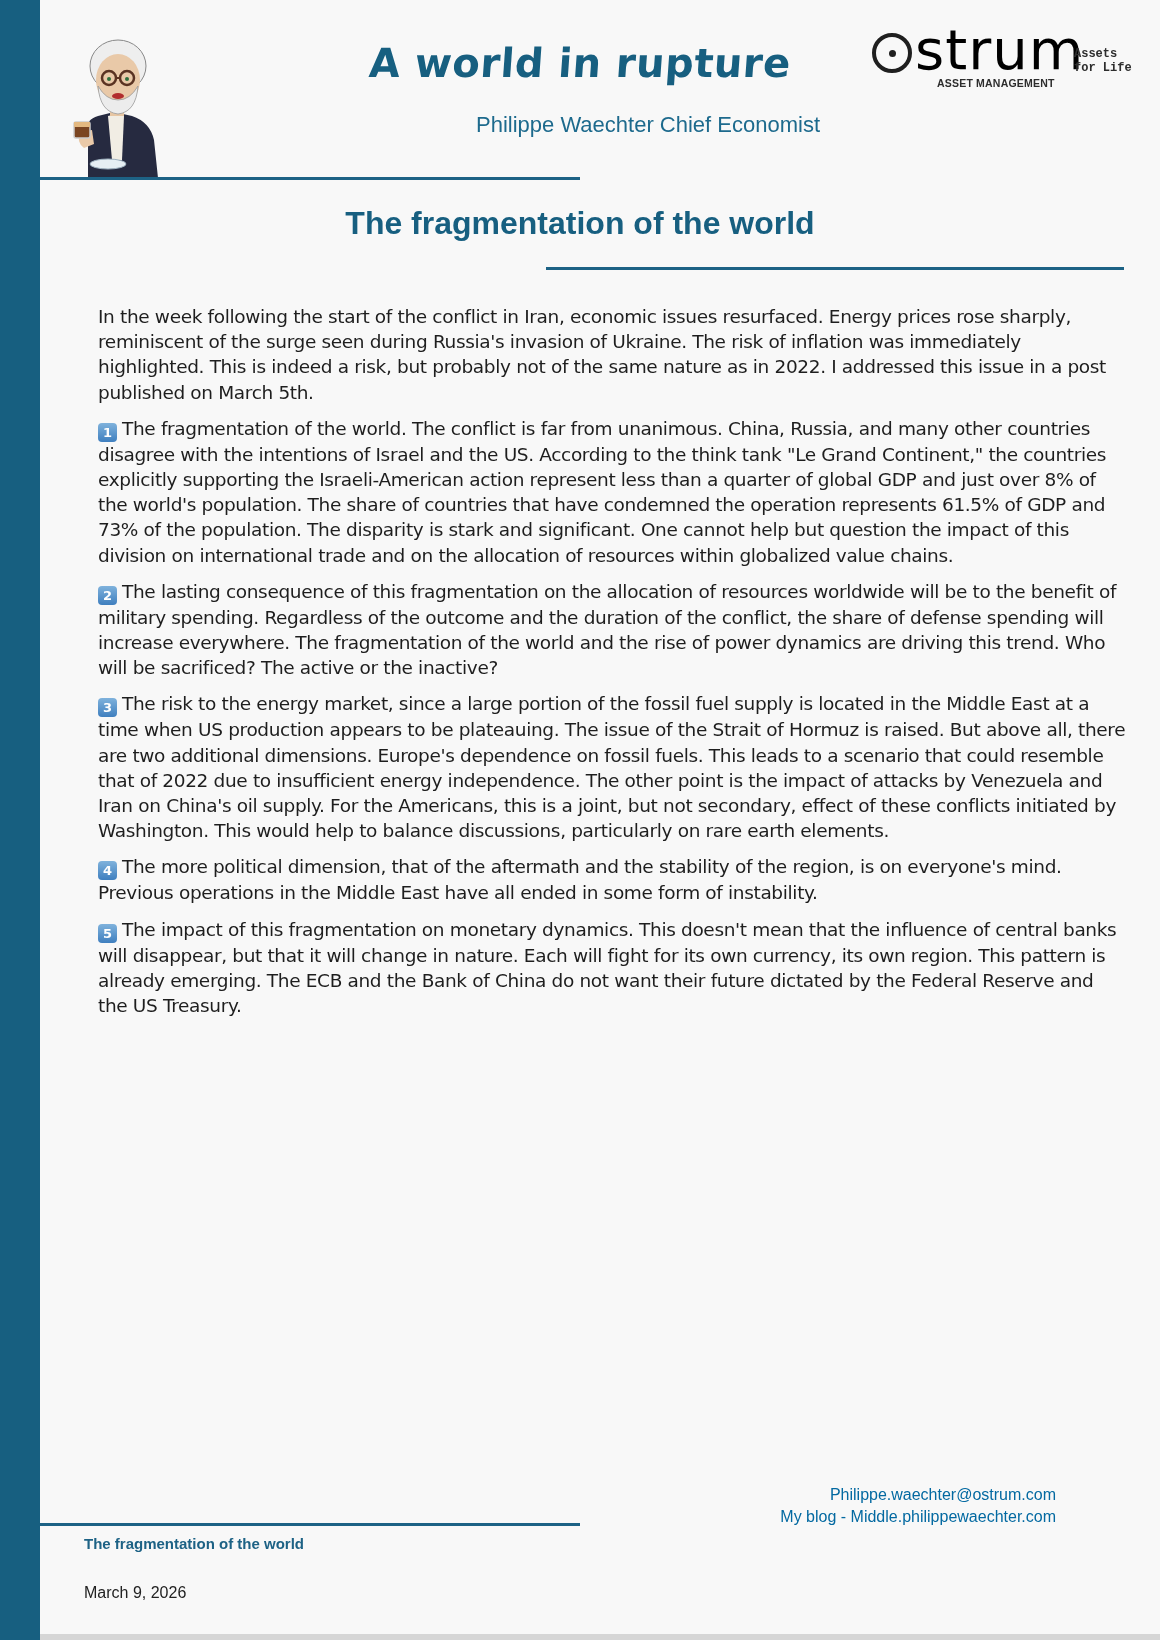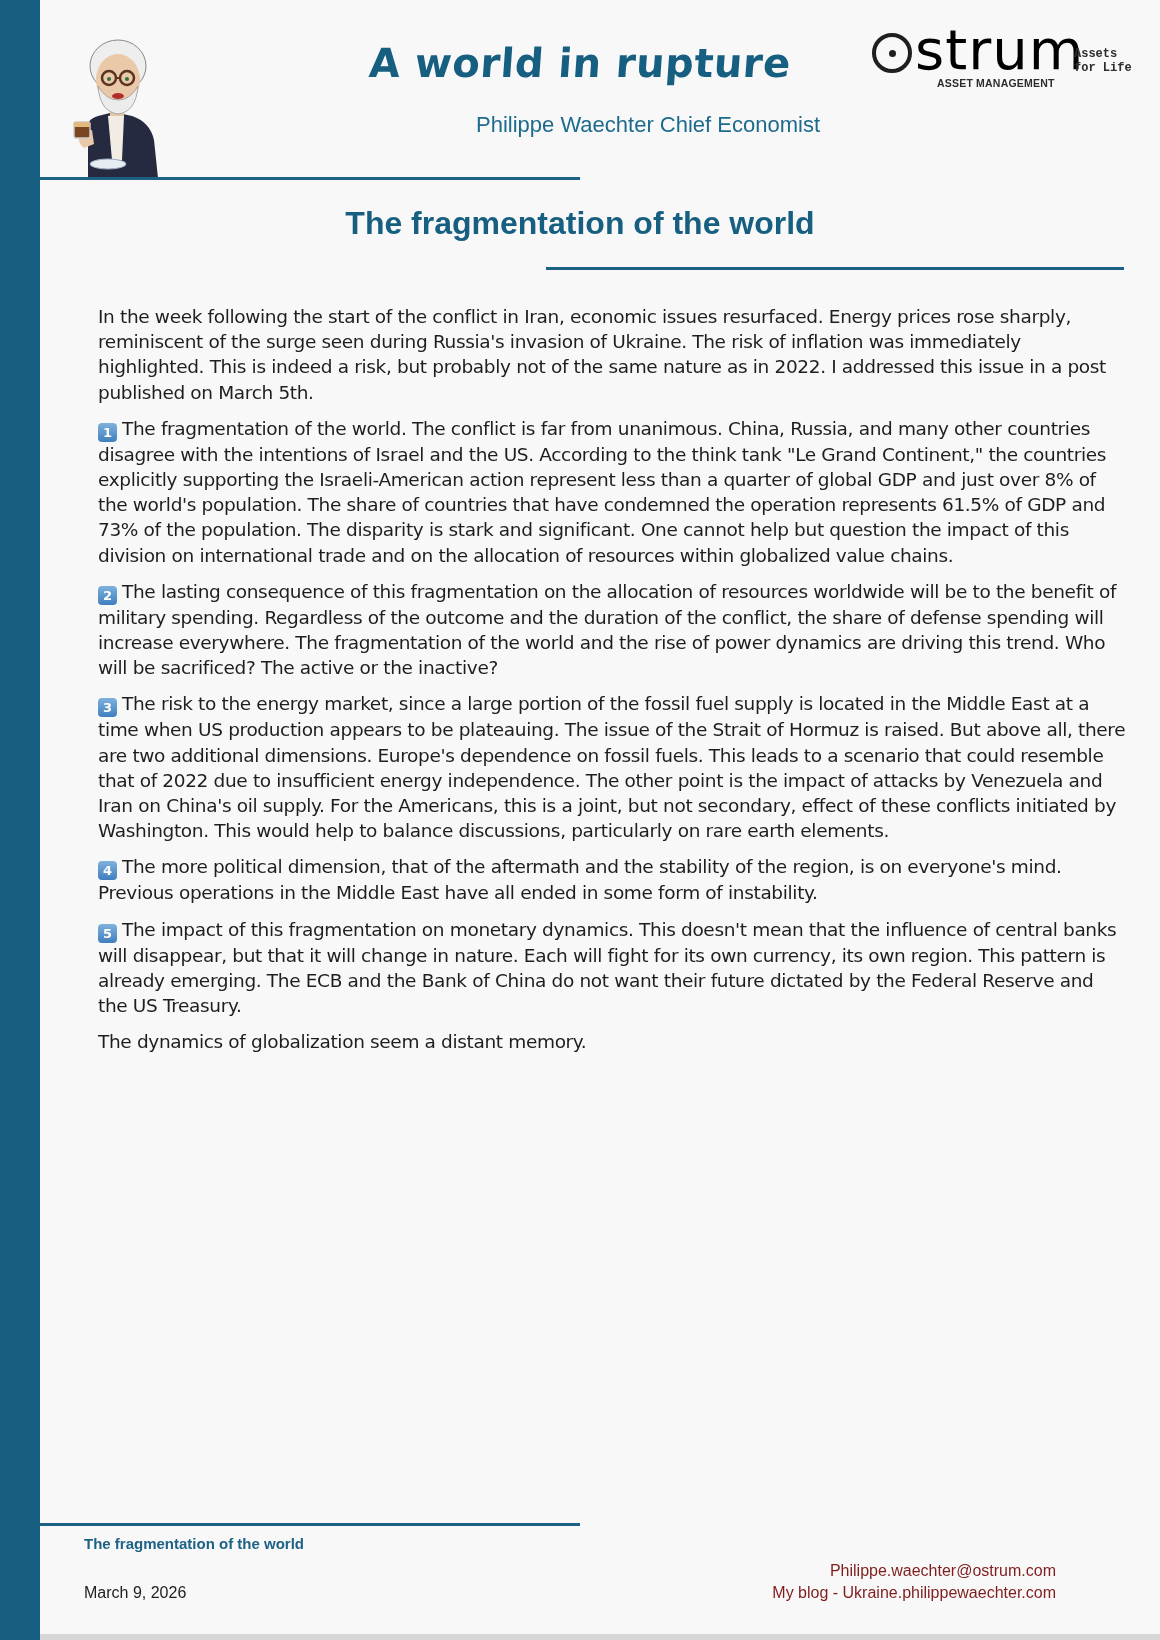--- a/index.html
+++ b/index.html
@@ -166,26 +166,26 @@
     .footer-date {
       position: absolute;
       left: 84px; top: 1584px;
       font-family: "Liberation Sans", sans-serif;
       font-size: 16px;
       color: #222;
       text-align: center;
     }
     .footer-contact {
       position: absolute;
-      right: 104px; top: 1560px;
+      right: 104px; top: 1484px;
       text-align: right;
       font-family: "Liberation Sans", sans-serif;
       font-size: 16px;
       line-height: 22px;
-      color: #7f1d1d;
+      color: #0369a1;
     }
   </style>
 </head>
 <body>
 
 <div class="left-bar"></div>
 <div class="bottom-strip"></div>
 
 <svg class="avatar" viewBox="0 0 115 148">
 
@@ -230,22 +230,21 @@
 <div class="section-heading">The fragmentation of the world</div>
 <div class="rule rule-heading"></div>
 
 <div class="article">
   <p><span>In the week following the start of the conflict in Iran, economic issues resurfaced. Energy prices rose sharply, reminiscent of the surge seen during Russia's invasion of Ukraine. The risk of inflation was immediately highlighted. This is indeed a risk, but probably not of the same nature as in 2022. I addressed this issue in a post published on March 5th.</span></p>
   <p><span class="keycap">1</span><span>The fragmentation of the world. The conflict is far from unanimous. China, Russia, and many other countries disagree with the intentions of Israel and the US. According to the think tank "Le Grand Continent," the countries explicitly supporting the Israeli-American action represent less than a quarter of global GDP and just over 8% of the world's population. The share of countries that have condemned the operation represents 61.5% of GDP and 73% of the population. The disparity is stark and significant. One cannot help but question the impact of this division on international trade and on the allocation of resources within globalized value chains.</span></p>
   <p><span class="keycap">2</span><span>The lasting consequence of this fragmentation on the allocation of resources worldwide will be to the benefit of military spending. Regardless of the outcome and the duration of the conflict, the share of defense spending will increase everywhere. The fragmentation of the world and the rise of power dynamics are driving this trend. Who will be sacrificed? The active or the inactive?</span></p>
   <p><span class="keycap">3</span><span>The risk to the energy market, since a large portion of the fossil fuel supply is located in the Middle East at a time when US production appears to be plateauing. The issue of the Strait of Hormuz is raised. But above all, there are two additional dimensions. Europe's dependence on fossil fuels. This leads to a scenario that could resemble that of 2022 due to insufficient energy independence. The other point is the impact of attacks by Venezuela and Iran on China's oil supply. For the Americans, this is a joint, but not secondary, effect of these conflicts initiated by Washington. This would help to balance discussions, particularly on rare earth elements.</span></p>
   <p><span class="keycap">4</span><span>The more political dimension, that of the aftermath and the stability of the region, is on everyone's mind. Previous operations in the Middle East have all ended in some form of instability.</span></p>
   <p><span class="keycap">5</span><span>The impact of this fragmentation on monetary dynamics. This doesn't mean that the influence of central banks will disappear, but that it will change in nature. Each will fight for its own currency, its own region. This pattern is already emerging. The ECB and the Bank of China do not want their future dictated by the Federal Reserve and the US Treasury.</span></p>
-  <p><span>The dynamics of globalization seem a distant memory.</span></p>
 </div>
 
 <div class="rule rule-footer"></div>
 <div class="footer-title">The fragmentation of the world</div>
 <div class="footer-date">March 9, 2026</div>
 <div class="footer-contact">
   <div>Philippe.waechter@ostrum.com</div>
-  <div>My blog - Ukraine.philippewaechter.com</div>
+  <div>My blog - Middle.philippewaechter.com</div>
 </div>
 
 </body></html>

